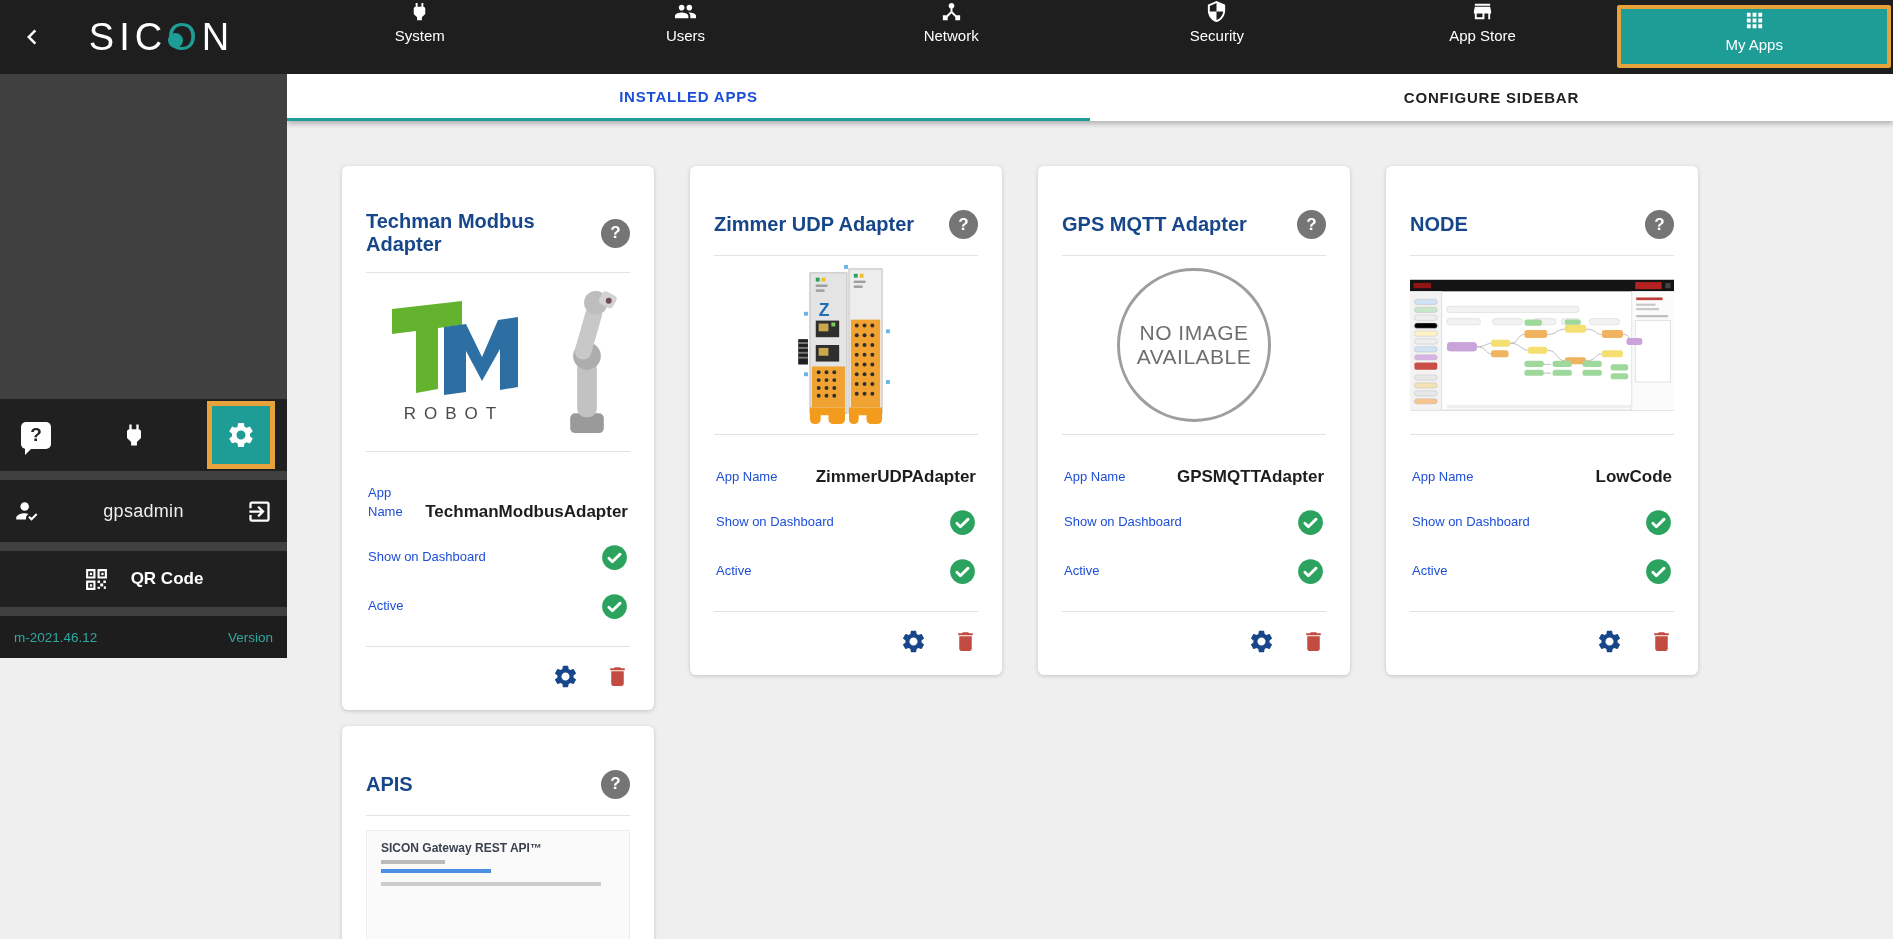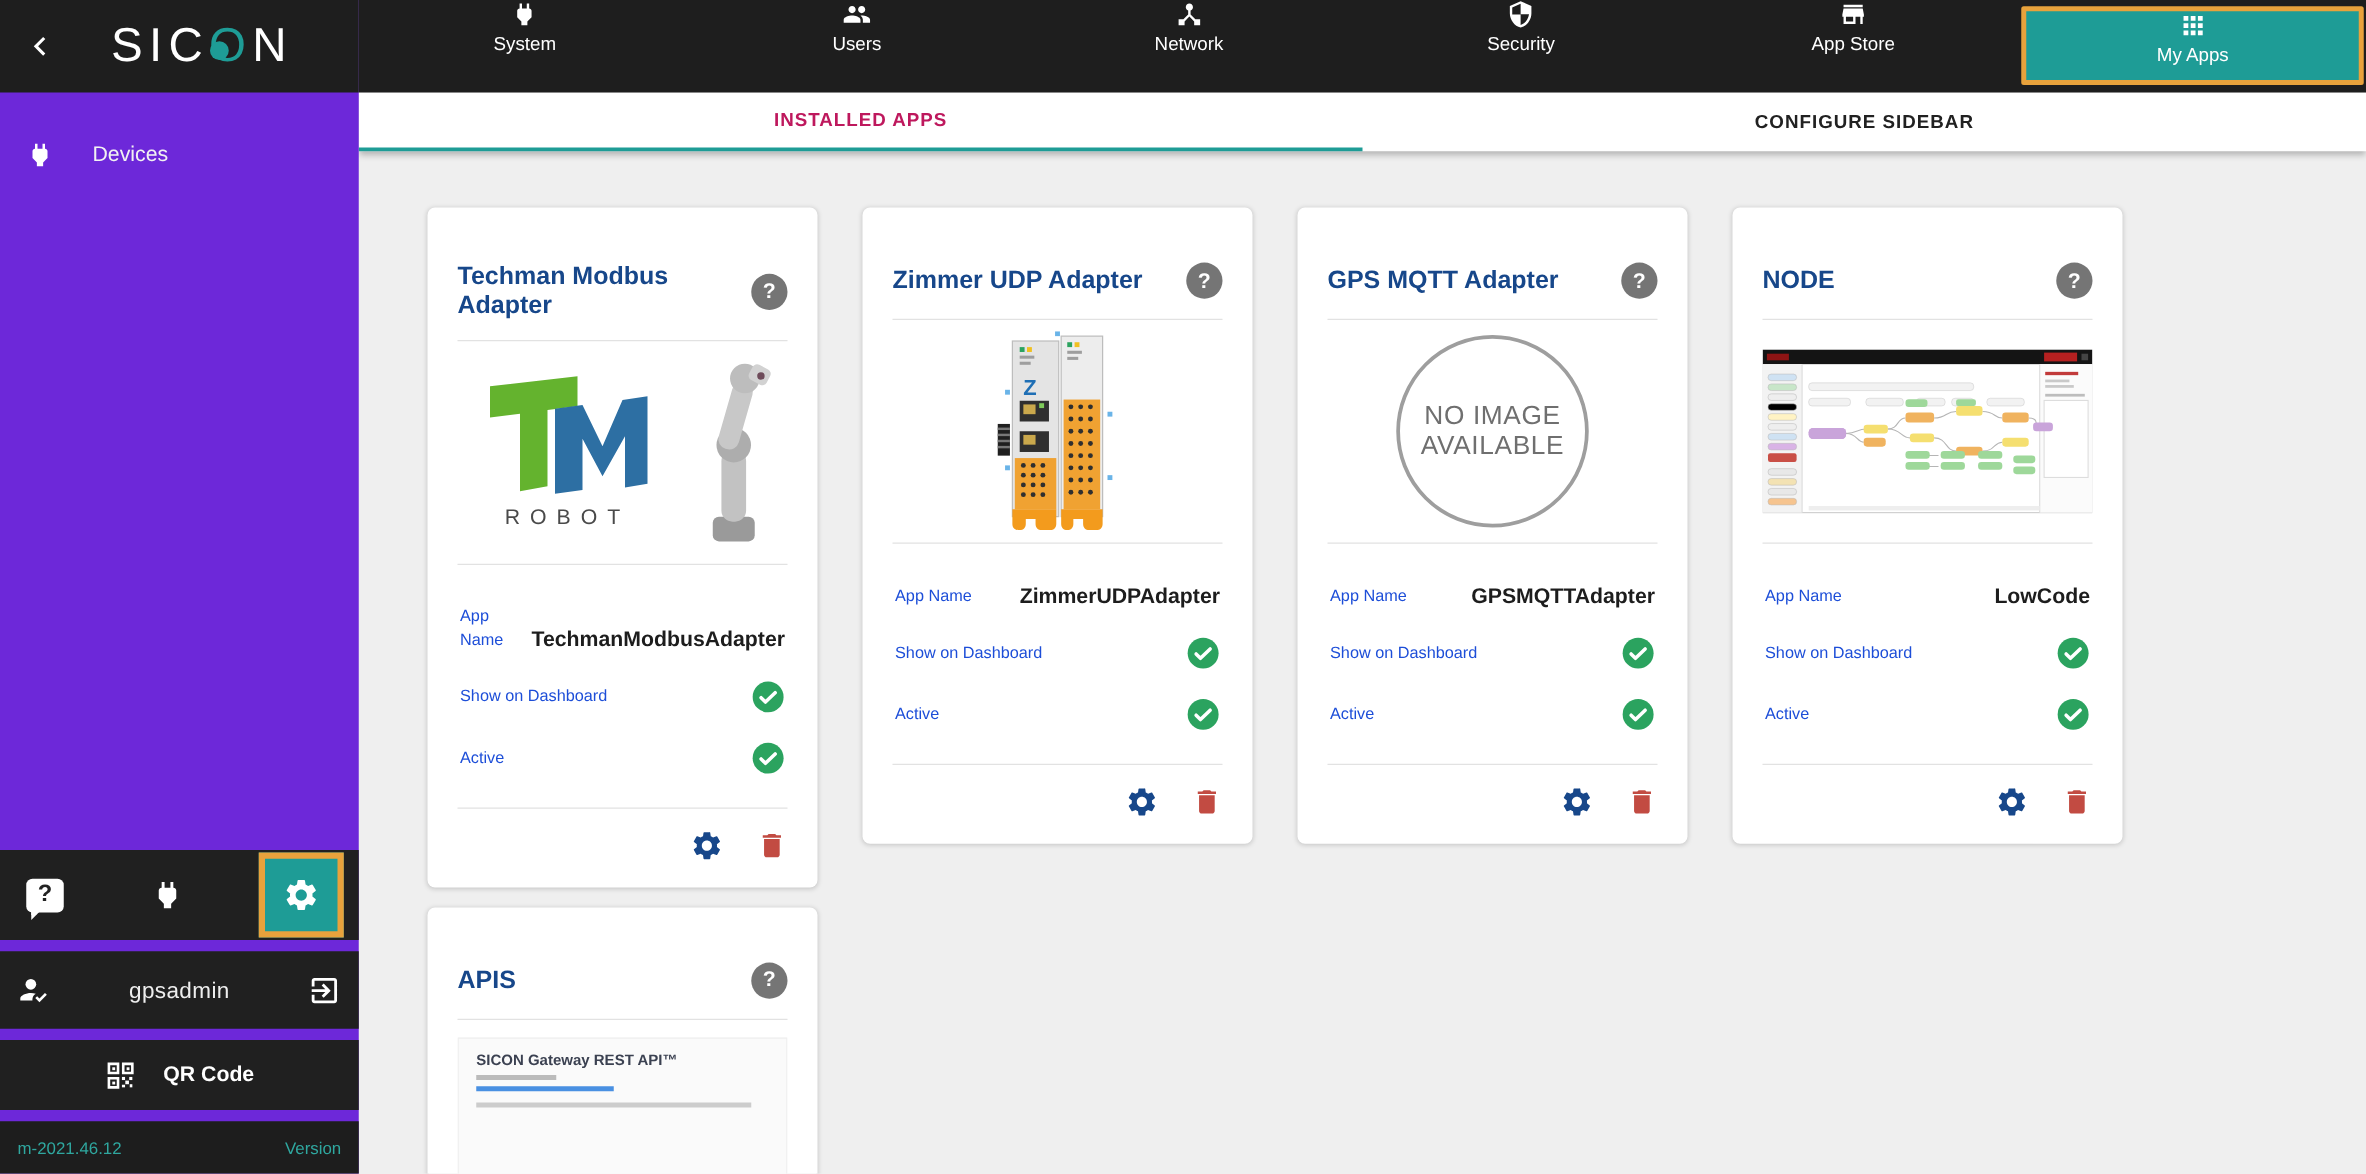--- a/index.html
+++ b/index.html
@@ -1,20 +1,20 @@
 <!DOCTYPE html>
 <html><head>
 <meta charset="utf-8">
 <style>
   * { box-sizing: border-box; margin: 0; padding: 0; }
   html,body { width:1893px; height:939px; overflow:hidden; }
   body { font-family:"Liberation Sans", sans-serif; background:#efefef; position:relative; }
 
   
-  .sidebar { position:absolute; left:0; top:0; width:287px; height:939px; background:#6d28d9; z-index:5; }
+  .sidebar { position:absolute; left:0; top:0; width:287px; height:658px; background:#404040; z-index:5; }
   .sidebar-head { height:74px; background:#1e1e1e; display:flex; align-items:center; padding:0 14px; }
   .back-btn { width:36px; height:36px; display:flex; align-items:center; justify-content:center; cursor:pointer; }
   .logo { flex:1; text-align:center; font-size:38px; letter-spacing:5px; color:#fff; font-weight:400; position:relative; user-select:none; }
   .logo .lo { color:#1E9C96; }
   .logo .dot { position:absolute; width:15px; height:15px; border-radius:50%; background:#1E9C96; top:17px; left:118px; }
   .side-item { display:flex; align-items:center; gap:30px; padding:0 20px; height:52px; color:#f2f2f2; font-size:17px; margin-top:24px; cursor:pointer; }
   .side-item svg { width:24px; height:24px; }
 
   .side-bottom { position:absolute; bottom:0; left:0; width:287px; }
   .side-row { background:#202020; display:flex; align-items:center; margin-bottom:9px; }
@@ -31,21 +31,21 @@
   
   .topbar { position:absolute; left:287px; right:0; top:0; height:74px; background:#1e1e1e; display:flex; z-index:4; }
   .nav-item { flex:1; display:flex; flex-direction:column; align-items:center; justify-content:flex-start; gap:4px; color:#fff; cursor:pointer; }
   .nav-item svg { width:23px; height:23px; }
   .nav-label { font-size:15px; }
   .nav-item--active { background:#1E9C96; border:4px solid #E8A23C; margin:5px 2px 6px; border-radius:2px; }
 
   
   .tabs { position:absolute; left:287px; right:0; top:74px; height:47px; background:#fff; display:flex; box-shadow:0 3px 5px rgba(0,0,0,.25); z-index:3; }
   .tab { flex:1; display:flex; align-items:center; justify-content:center; font-size:15px; font-weight:bold; letter-spacing:.8px; color:#212121; cursor:pointer; }
-  .tab--active { color:#be185d; border-bottom:3px solid #1E9C96; }
+  .tab--active { color:#1d4ed8; border-bottom:3px solid #1E9C96; }
 
   
   .content { position:absolute; left:287px; right:0; top:121px; bottom:0; background:#efefef; overflow:hidden; padding:45px 0 0 55px; }
   .cards-row { display:flex; gap:36px; align-items:flex-start; }
   .cards-row + .cards-row { margin-top:16px; }
   .card { width:312px; background:#fff; border-radius:6px; box-shadow:0 1px 4px rgba(0,0,0,.18); padding:44px 24px 20px; }
   .card-head { display:flex; align-items:center; justify-content:space-between; margin-bottom:16px; }
   .card-title { color:#17478A; font-size:20px; font-weight:bold; }
   .help-circle { width:29px; height:29px; border-radius:50%; background:#757575; color:#fff; font-weight:bold; font-size:17px; display:flex; align-items:center; justify-content:center; cursor:pointer; flex:none; }
   .divider { border:none; border-top:1px solid #e2e2e2; }
@@ -80,28 +80,20 @@
     <div class="back-btn">
       <span>
         <svg viewBox="0 0 24 24" width="30" height="30" fill="#fff">
             <path d="M15.4 7.4 14 6l-6 6 6 6 1.4-1.4L10.8 12z"></path>
           </svg>
       </span>
     </div>
     <div class="logo"><span>SI</span><span>C</span><span class="lo">O</span><span>N</span><span class="dot"></span></div>
   </div>
 
-  <div class="side-item">
-    <span>
-      <svg viewBox="0 0 24 24" fill="#fff">
-          <path d="M16.01 7 16 3h-2v4h-4V3H8v4h-.01C6.9 7 6 7.9 6 8.99v5.49L9.5 18v3h5v-3l3.5-3.52V8.99C18 7.9 17.11 7 16.01 7z"></path>
-        </svg>
-    </span>
-    <span>Devices</span>
-  </div>
 
   <div class="side-bottom">
     <div class="side-row icon-row">
       <div class="round-icon-btn">
         <span class="help-bubble">?</span>
       </div>
       <div class="round-icon-btn">
         <span>
           <svg viewBox="0 0 24 24" width="28" height="28" fill="#fff">
               <path d="M16.01 7 16 3h-2v4h-4V3H8v4h-.01C6.9 7 6 7.9 6 8.99v5.49L9.5 18v3h5v-3l3.5-3.52V8.99C18 7.9 17.11 7 16.01 7z"></path>

